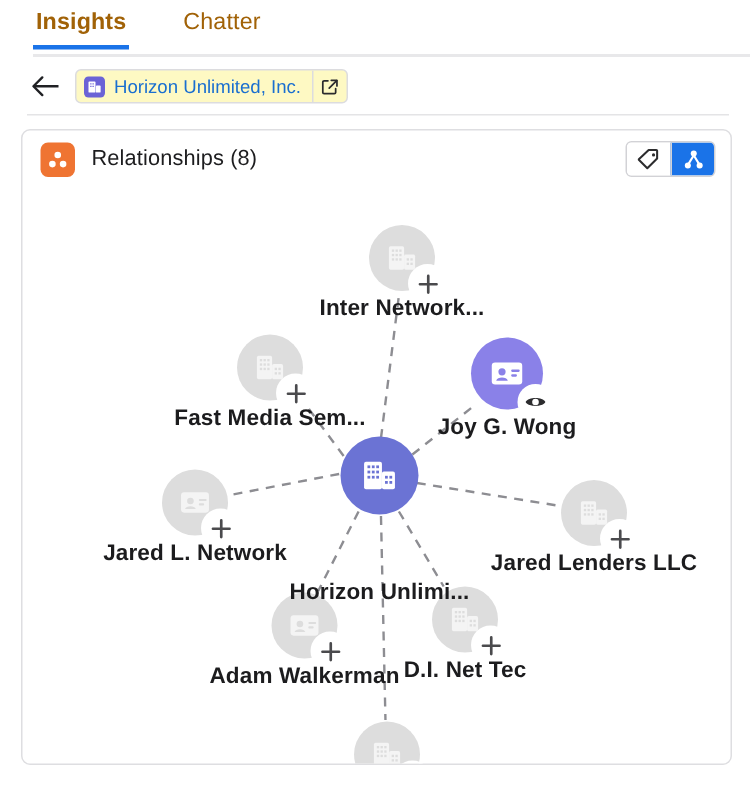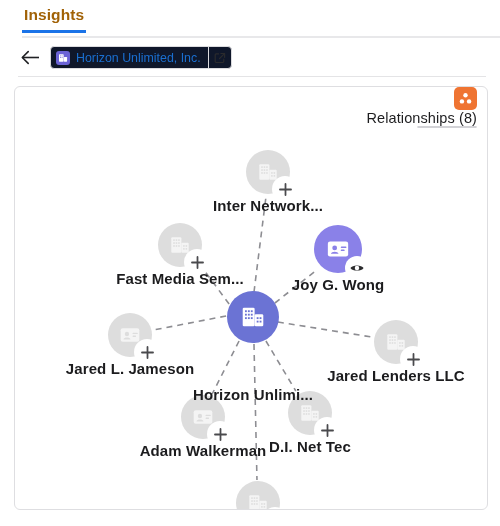--- a/index.html
+++ b/index.html
@@ -66,21 +66,21 @@
     display: flex; align-items: center; justify-content: center;
     cursor: pointer;
     color: #202124;
   }
   .chipgroup {
     display: flex;
     align-items: stretch;
     border: 1px solid #dcdcdf;
     border-radius: 4px;
     height: 23px;
-    background: #0f172a;
+    background: #fef9c3;
     overflow: hidden;
   }
   .chip {
     display: flex; align-items: center;
     gap: 6px;
     padding: 0 7px 0 5px;
     cursor: pointer;
   }
   .chip-ico {
     width: 14px; height: 14px;
@@ -109,24 +109,23 @@
     border: 1px solid #dedee1;
     border-radius: 6px;
     background: #fff;
     height: 424px;
     overflow: hidden;
   }
   .cardhead {
     position: relative;
     height: 38px;
     display: flex;
-    align-items: flex-end;
+    align-items: center;
     padding: 0 10px 0 12px;
     z-index: 5;
-    flex-direction: column;
   }
   .cardhead-ico {
     width: 23px; height: 23px;
     border-radius: 5px;
     background: var(--accent-orange, #ef7432);
     display: flex; align-items: center; justify-content: center;
     flex: 0 0 auto;
   }
   .cardtitle {
     margin-left: 11px;
@@ -202,20 +201,21 @@
   }
   .node.sm  .nodelabel { top: 25px; }
   .node.ctr .nodelabel { top: 29px; margin-top: 40px; }
   .node.hl  .nodelabel { top: 27px; }
 </style>
 </head>
 <body>
 
 <div class="tabbar">
   <div class="tab active">Insights</div>
+  <div class="tab">Chatter</div>
 </div>
 
 <div class="crumbrow">
   <div class="backarrow">
     <svg width="19" height="15" viewBox="0 0 19 15" aria-hidden="true">
       <path d="M1.5 7.5 H18" stroke="#202124" stroke-width="1.6" fill="none"></path>
       <path d="M7.2 1.6 L1.3 7.5 L7.2 13.4" stroke="#202124" stroke-width="1.6" fill="none" stroke-linecap="round" stroke-linejoin="round"></path>
     </svg>
   </div>
 
@@ -377,21 +377,21 @@
           <path d="M5.2 18.2 C5.9 15.2 12.9 15.2 13.6 18.2 Z" fill="#dddddd"></path>
           <rect x="16" y="10.2" width="6.2" height="1.7" rx="0.8" fill="#dddddd"></rect>
           <rect x="16" y="13.6" width="4.2" height="1.7" rx="0.8" fill="#dddddd"></rect>
         </svg>
         <span class="badge">
           <svg width="15" height="15" viewBox="0 0 16 16" aria-hidden="true">
             <path d="M8 2.1 V13.9 M2.1 8 H13.9" stroke="#4a4a4d" stroke-width="1.9" stroke-linecap="round"></path>
           </svg>
         </span>
       </div>
-      <div class="nodelabel">Jared L. Jameson</div>
+      <div class="nodelabel">Jared L. Network</div>
     </div>
 
     <div class="node sm" style="left:381px; top:225px;">
       <div class="bubble sm">
         <svg width="22" height="22" viewBox="0 0 24 24" aria-hidden="true">
           <rect x="2.5" y="3.5" width="11" height="17" rx="1.2" fill="#f4f4f4"></rect>
           <rect x="13.5" y="9.5" width="8" height="11" rx="1.2" fill="#f4f4f4"></rect>
           <g fill="#dddddd">
             <rect x="4.6" y="5.8" width="1.7" height="1.7"></rect>
                 <rect x="7.3" y="5.8" width="1.7" height="1.7"></rect>

